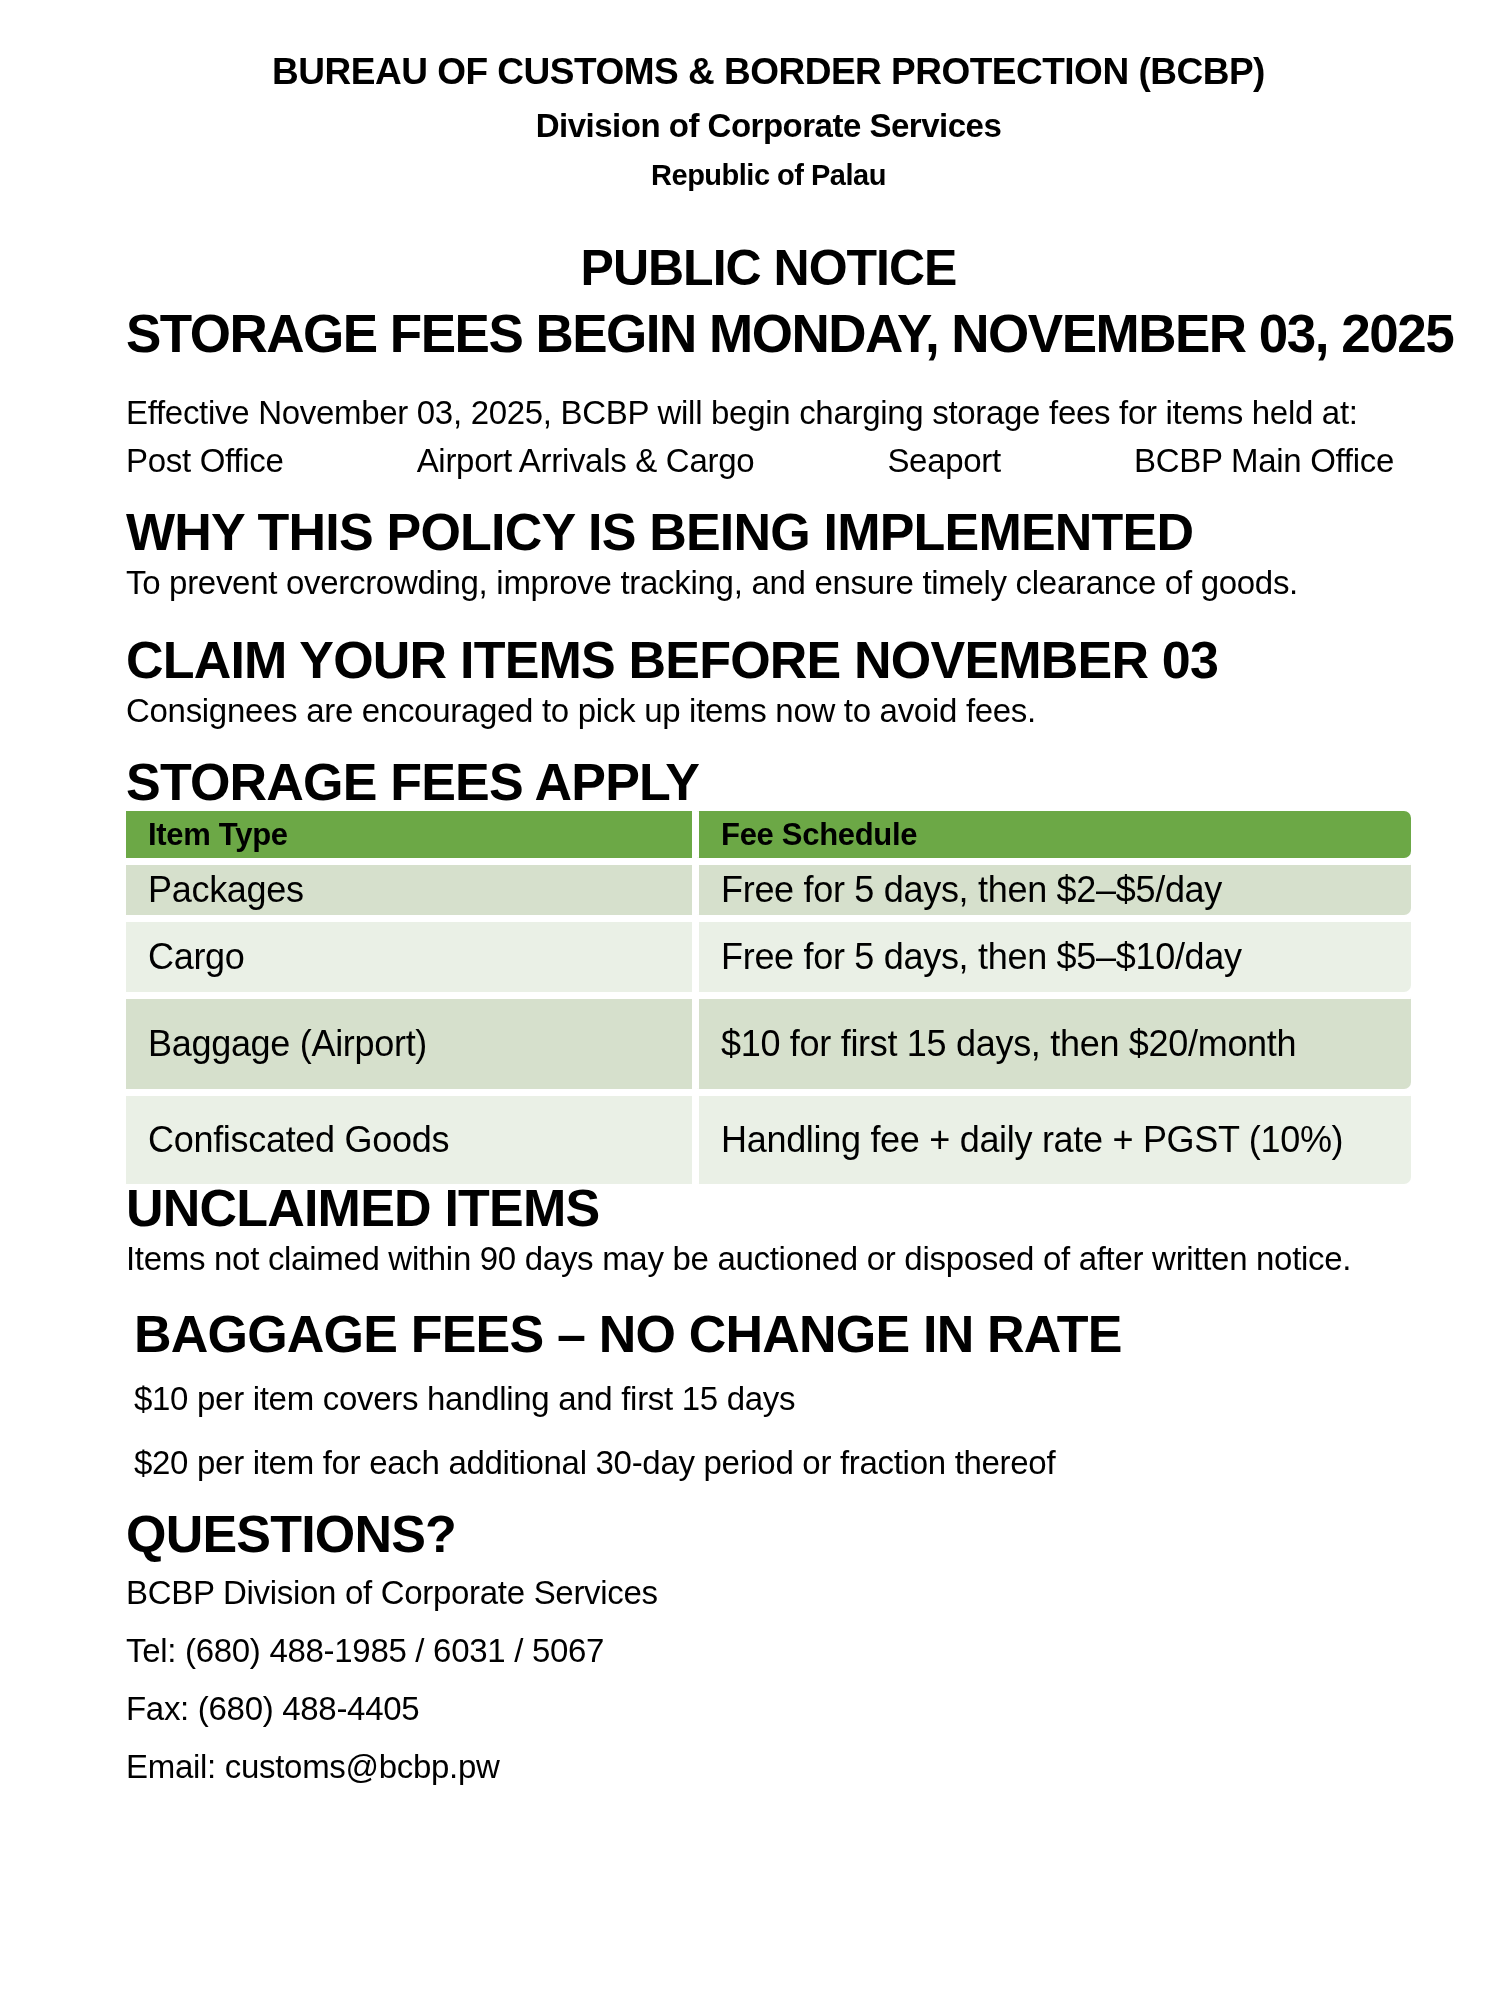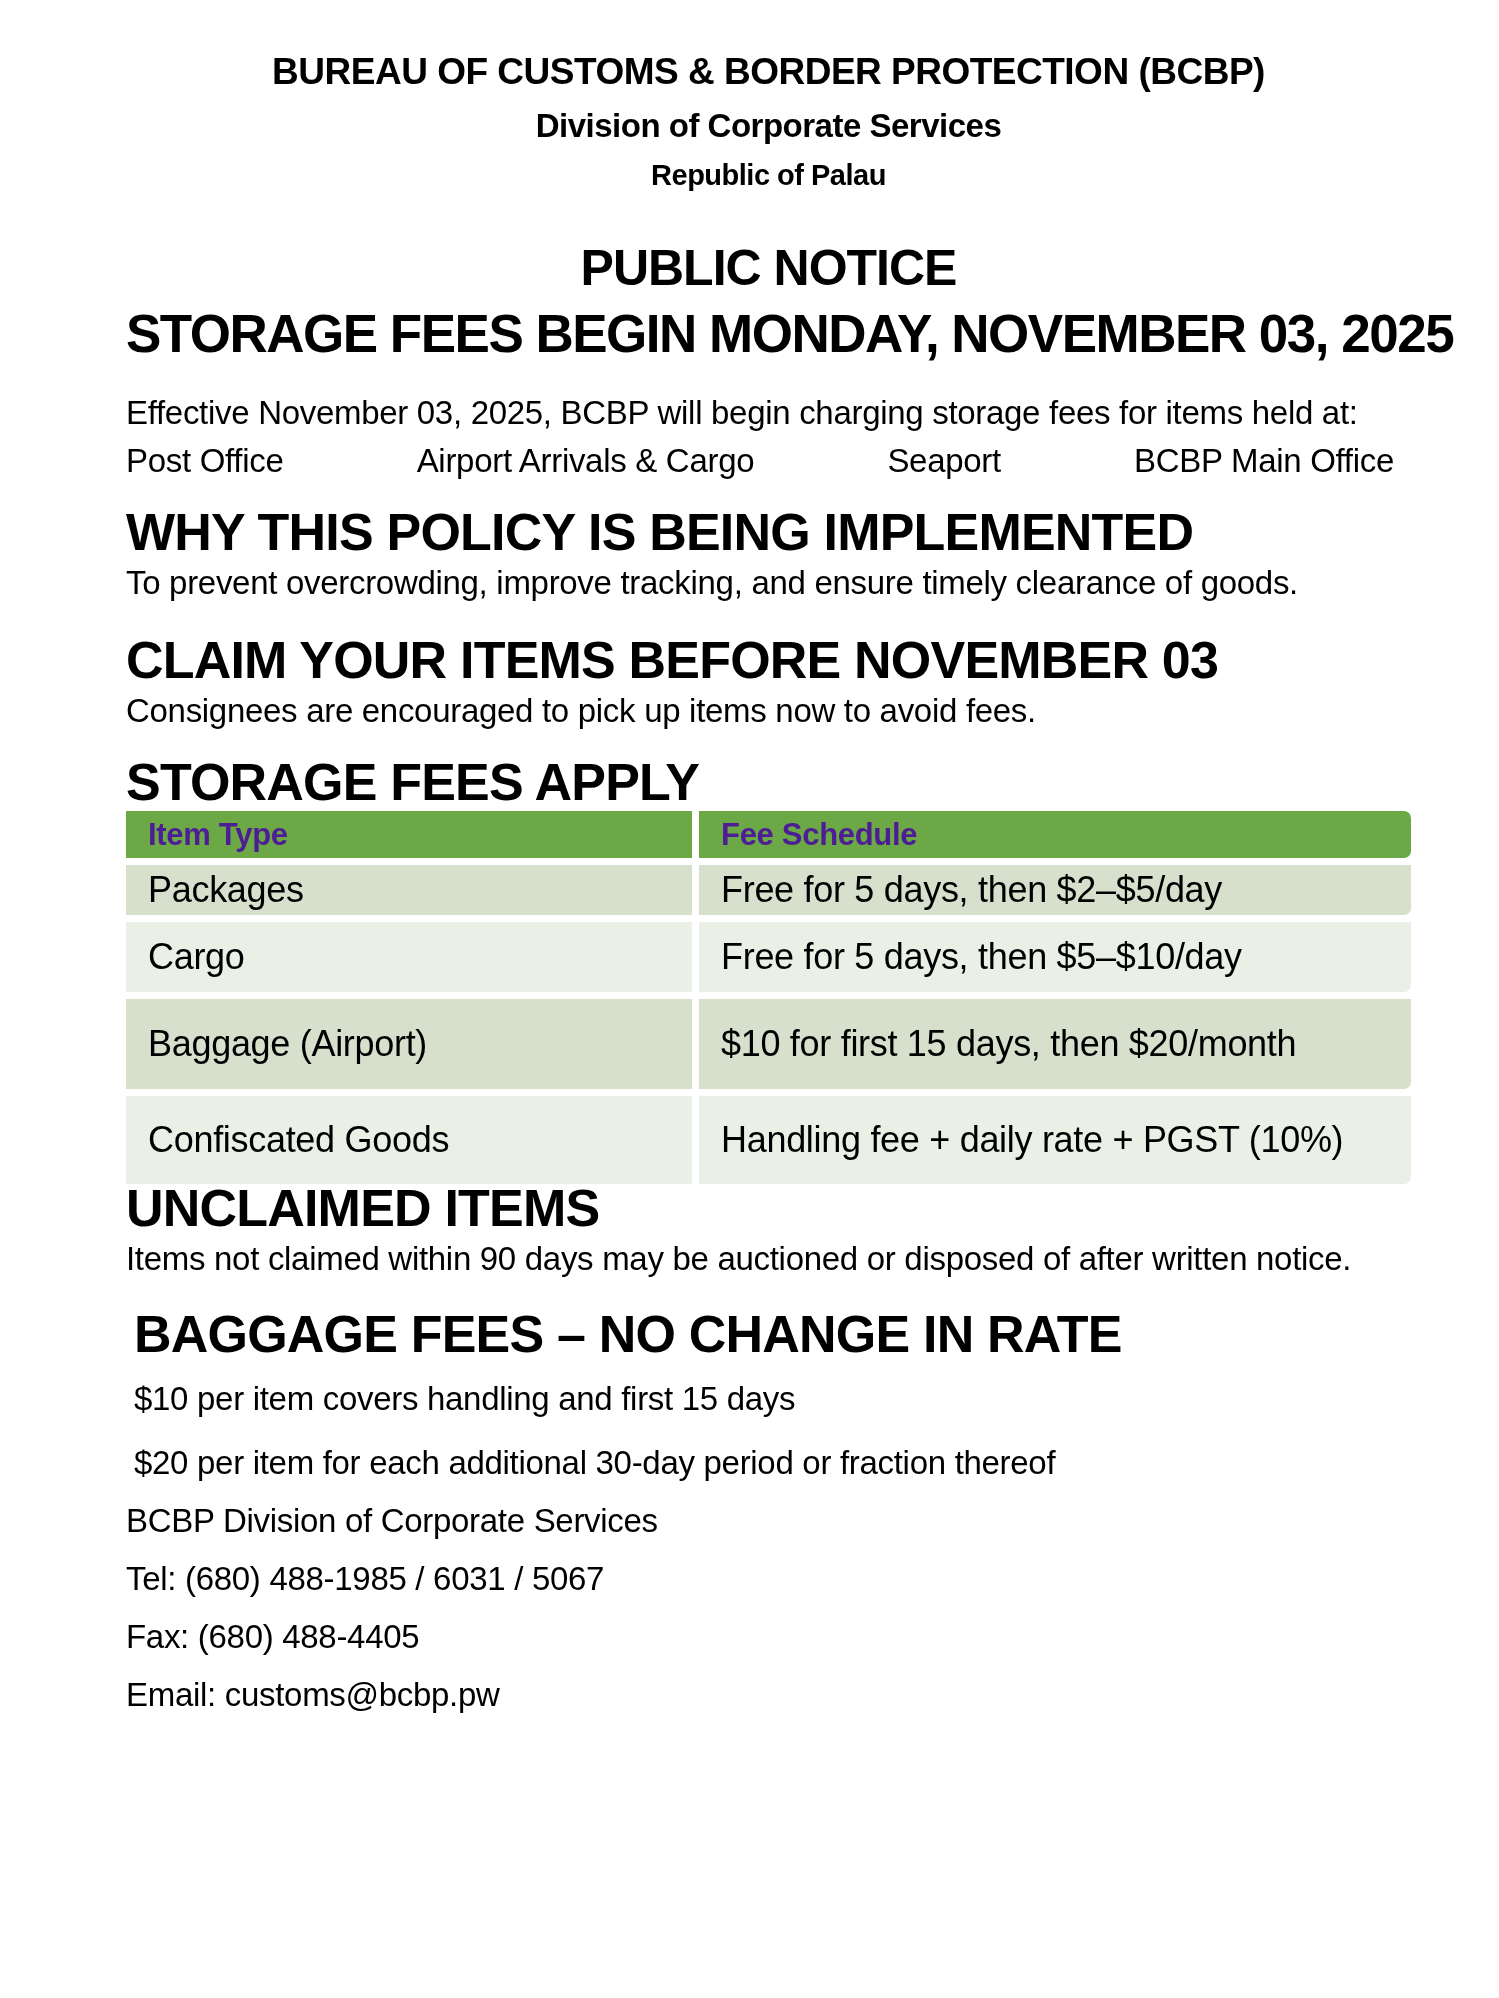--- a/index.html
+++ b/index.html
@@ -70,21 +70,21 @@
   .fee-table {
     margin-top: 5px;
     width: 1285px;
     border-collapse: separate;
     border-spacing: 0;
     table-layout: fixed;
   }
   .fee-table col.c1 { width: 566px; }
   .fee-table th {
     background: var(--green);
-    color: #4c1d95;
+    color: #000000;
     font-size: 31px;
     font-weight: 700;
     text-align: left;
     height: 47px;
     padding-left: 22px;
     letter-spacing: -0.3px;
   }
   .fee-table td {
     font-size: 36px;
     padding-left: 22px;
@@ -175,19 +175,20 @@
     <p class="body-text sec-body unclaimed-body">Items not claimed within 90 days may be auctioned or disposed of after written notice.</p>
   </section>
 
   <section>
     <h3 class="sec-h mt-baggage">BAGGAGE FEES – NO CHANGE IN RATE</h3>
     <p class="body-text baggage-line">$10 per item covers handling and first 15 days</p>
     <p class="body-text baggage-line">$20 per item for each additional 30-day period or fraction thereof</p>
   </section>
 
   <section>
+    <h3 class="sec-h mt-questions">QUESTIONS?</h3>
     <p class="body-text contact-line">BCBP Division of Corporate Services</p>
     <p class="body-text contact-line">Tel: (680) 488-1985 / 6031 / 5067</p>
     <p class="body-text contact-line">Fax: (680) 488-4405</p>
     <p class="body-text contact-line">Email: customs@bcbp.pw</p>
   </section>
 
 </div>
 
 </body></html>

